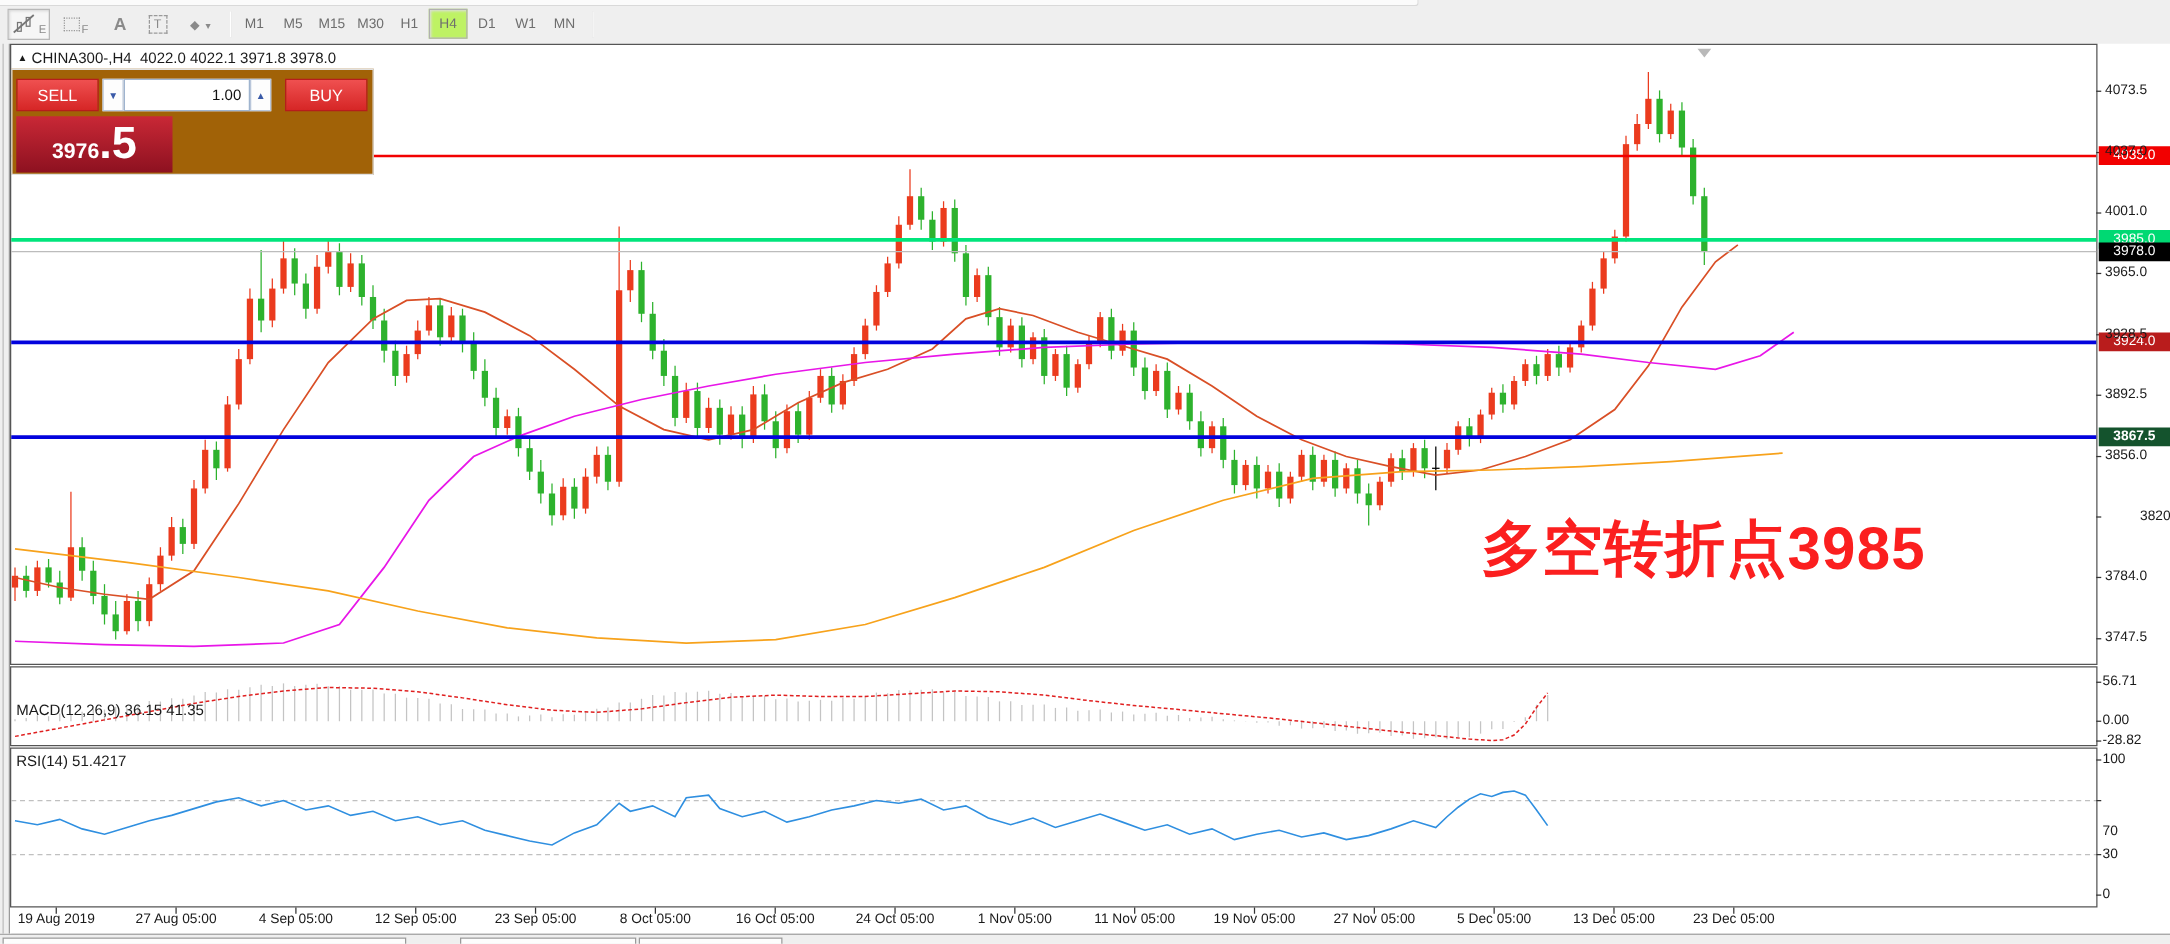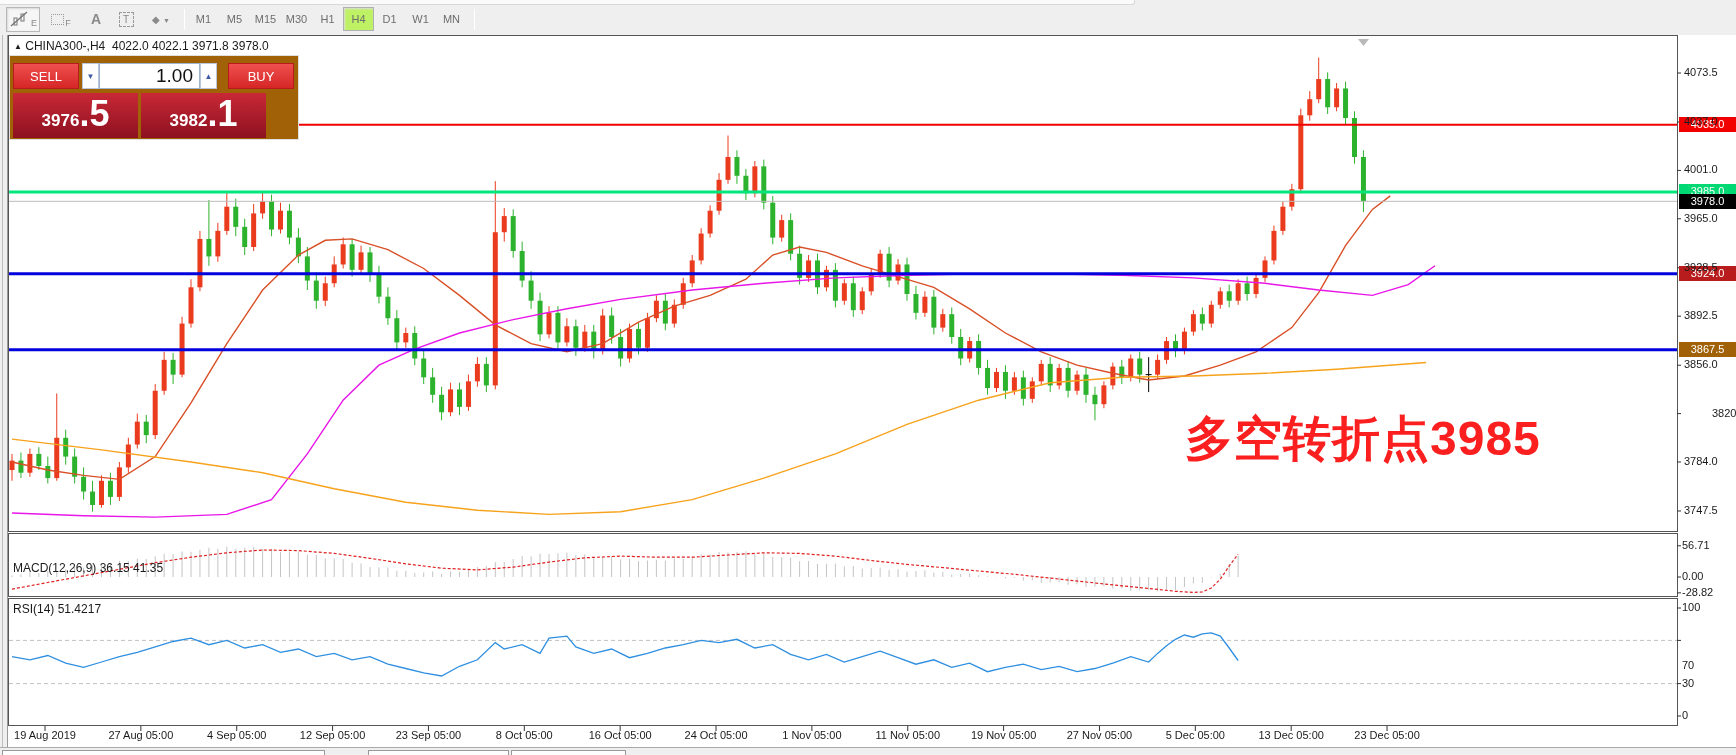--- a/index.html
+++ b/index.html
@@ -41,21 +41,21 @@
   #tpanel { position:absolute; left:9px; top:55px; width:290px; height:85px;
             background:#a16207; border:1px solid #e0e0e0; }
   #sellbtn,#buybtn { position:absolute; top:7px; width:66px; height:26px; color:#fff; font-size:13px;
             text-align:center; line-height:26px; background:linear-gradient(#ef5050,#d62626);
             border:1px solid #b71c1c; }
   #sellbtn { left:3px; } #buybtn { left:218px; }
   .spin { position:absolute; top:7px; width:17px; height:26px; background:#fdfdfd;
           border:1px solid #b9c6da; color:#3a5aa8; font-size:8px; text-align:center; line-height:25px; }
   #spindn { left:72px; } #spinup { left:190px; }
   #volinput { position:absolute; left:89px; top:7px; width:101px; height:26px; border:1px solid #9fb4cf;
-          font-size:19px; text-align:right; padding-right:6px; color:#111;
+          font-size:12px; text-align:right; padding-right:6px; color:#111;
           font-family:"Liberation Sans",sans-serif; }
   .bigpx { position:absolute; top:37px; width:125px; height:45px; color:#ffffff;
            background:linear-gradient(#c92836,#8d1120); text-align:center; }
   #bigsell { left:3px; } #bigbuy { left:131px; }
   .bigpx .m { font-size:17px; font-weight:bold; vertical-align:baseline; line-height:45px; }
   .bigpx .d { font-size:36px; font-weight:bold; vertical-align:baseline; }
 
   
   .ytick { position:absolute; left:1684px; font-size:11px; color:#1a1a1a; }
   .pxlab { position:absolute; left:1679px; width:57px; height:15px; font-size:11px; color:#ffffff;
@@ -619,36 +619,33 @@
 
   <div id="tpanel">
     <div id="sellbtn">SELL</div>
     <div id="spindn" class="spin">▼</div>
     <input id="volinput" value="1.00" style="">
     <div id="spinup" class="spin">▲</div>
     <div id="buybtn">BUY</div>
     <div id="bigsell" class="bigpx">
       <span class="m">3976</span><span class="d">.5</span>
     </div>
-    <div id="bigbuy" class="bigpx">
-      <span class="m">3982</span><span class="d">.1</span>
-    </div>
   </div>
 
   <div class="indlabel" style="top:537px;margin-top:24px;">MACD(12,26,9) 36.15 41.35</div>
   <div class="indlabel" style="top:602px;">RSI(14) 51.4217</div>
 
   <div id="anno">多空转折点3985</div>
 
   <div id="labels">
       <div class="pxlab" style="top: 117.229px; background: rgb(242, 0, 0);">4035.0</div>
       <div class="pxlab" style="top: 184.409px; background: rgb(0, 217, 115);">3985.0</div>
       <div class="pxlab" style="top: 193.814px; background: rgb(0, 0, 0);">3978.0</div>
       <div class="pxlab" style="top: 266.368px; background: #b91c1c;">3924.0</div>
-      <div class="pxlab" style="top: 342.282px; background: #a16207;">3867.5</div>
+      <div class="pxlab" style="top: 342.282px; background: #14532d; font-weight: bold;">3867.5</div>
       <div class="ytick" style="top: 66px;">4073.5</div>
       <div class="ytick" style="top: 115.041px;">4037.0</div>
       <div class="ytick" style="top: 163.411px;">4001.0</div>
       <div class="ytick" style="top: 211.781px;">3965.0</div>
       <div class="ytick" style="top: 260.822px;">3928.5</div>
       <div class="ytick" style="top: 309.192px;">3892.5</div>
       <div class="ytick" style="top: 358.233px;">3856.0</div>
       <div class="ytick" style="top: 406.603px; margin-left: 28px;">3820.0</div>
       <div class="ytick" style="top: 454.972px;">3784.0</div>
       <div class="ytick" style="top: 504.014px;">3747.5</div>

